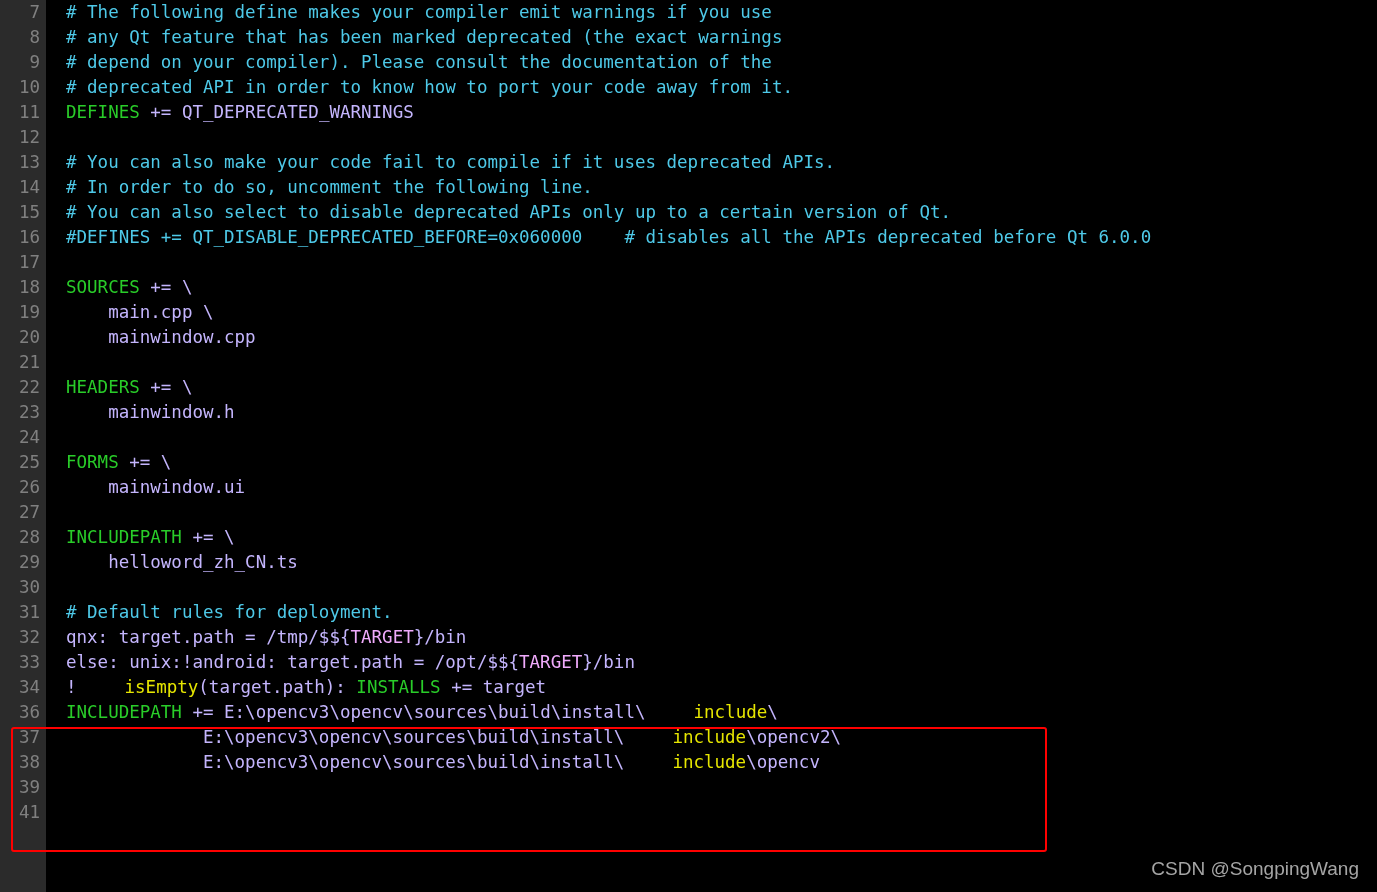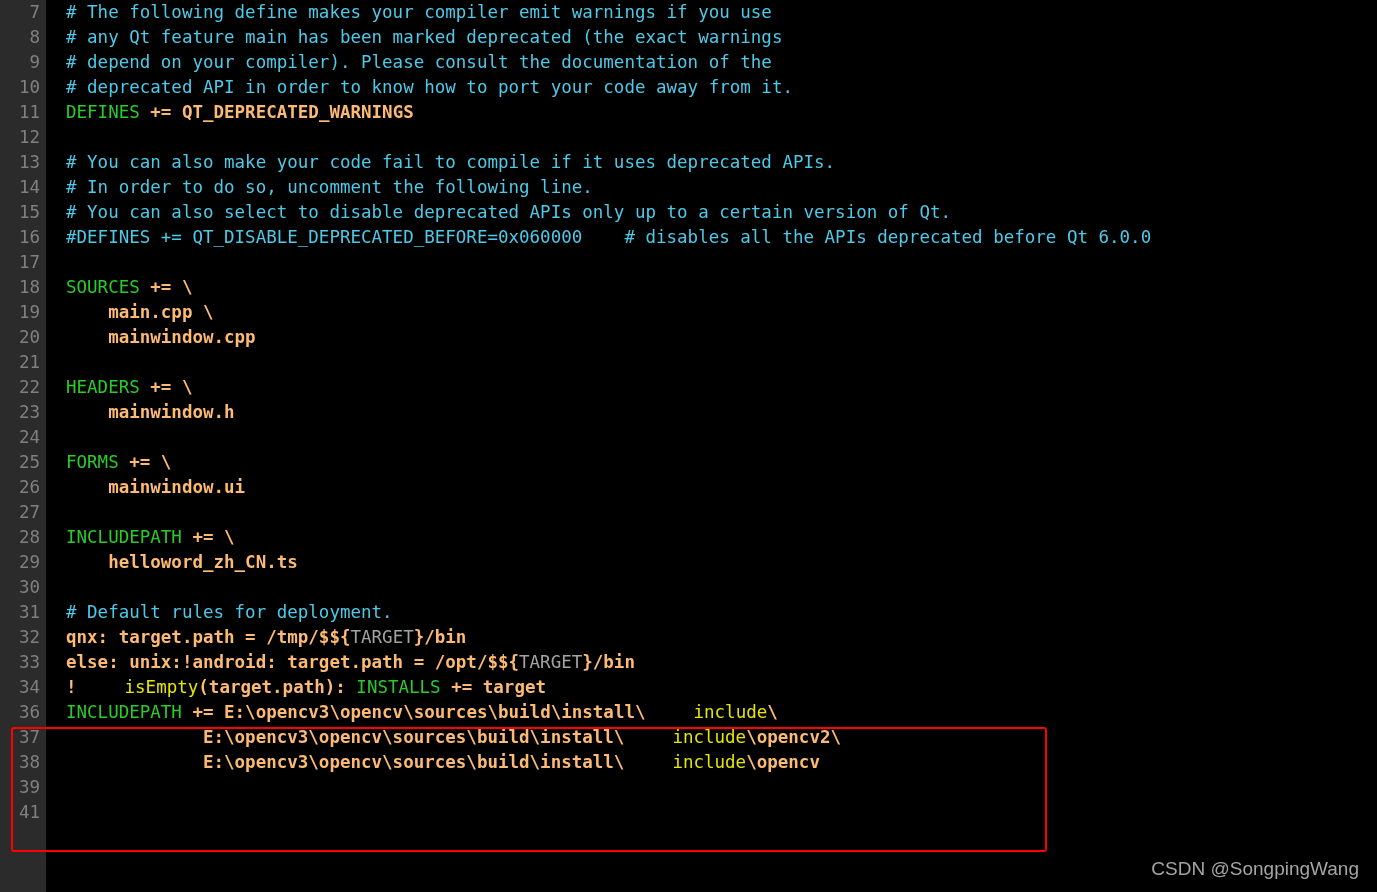--- a/index.html
+++ b/index.html
@@ -66,23 +66,23 @@
   .ltext {
     flex: 1 1 auto;
     padding-left: 20px;
     box-sizing: border-box;
     color: #c8c8c8;
   }
 
   
   .tok-comment  { color: #4ec9e8; }
   .tok-keyword  { color: #29cc29; }
-  .tok-plain    { color: #fdba74; font-weight: bold; }
+  .tok-plain    { color: #c4b5fd; }
   .tok-func     { color: #e6e600; margin-left: 48px; }
-  .tok-var      { color: #a3a3a3; margin-top: 20px; }
+  .tok-var      { color: #f0abfc; margin-top: 20px; }
 
   
   .red-box {
     position: absolute;
     left: 11px;
     top: 727px;
     width: 1036px;
     height: 125px;
     border: 2px solid #ff0000;
     border-radius: 3px;
@@ -105,21 +105,21 @@
 </style>
 </head>
 <body>
 
 <div id="editor">
 
   <div class="gutter-bg"></div>
 
   <div class="code-area" id="code-area">
       <div class="line"><span class="lnum">7</span><span class="ltext"><span class="tok-comment"># The following define makes your compiler emit warnings if you use</span></span></div>
-      <div class="line"><span class="lnum">8</span><span class="ltext"><span class="tok-comment"># any Qt feature main has been marked deprecated (the exact warnings</span></span></div>
+      <div class="line"><span class="lnum">8</span><span class="ltext"><span class="tok-comment"># any Qt feature that has been marked deprecated (the exact warnings</span></span></div>
       <div class="line"><span class="lnum">9</span><span class="ltext"><span class="tok-comment"># depend on your compiler). Please consult the documentation of the</span></span></div>
       <div class="line"><span class="lnum">10</span><span class="ltext"><span class="tok-comment"># deprecated API in order to know how to port your code away from it.</span></span></div>
       <div class="line"><span class="lnum">11</span><span class="ltext"><span class="tok-keyword">DEFINES</span><span class="tok-plain"> += QT_DEPRECATED_WARNINGS</span></span></div>
       <div class="line"><span class="lnum">12</span><span class="ltext"><span class="tok-plain"></span></span></div>
       <div class="line"><span class="lnum">13</span><span class="ltext"><span class="tok-comment"># You can also make your code fail to compile if it uses deprecated APIs.</span></span></div>
       <div class="line"><span class="lnum">14</span><span class="ltext"><span class="tok-comment"># In order to do so, uncomment the following line.</span></span></div>
       <div class="line"><span class="lnum">15</span><span class="ltext"><span class="tok-comment"># You can also select to disable deprecated APIs only up to a certain version of Qt.</span></span></div>
       <div class="line"><span class="lnum">16</span><span class="ltext"><span class="tok-comment">#DEFINES += QT_DISABLE_DEPRECATED_BEFORE=0x060000    # disables all the APIs deprecated before Qt 6.0.0</span></span></div>
       <div class="line"><span class="lnum">17</span><span class="ltext"><span class="tok-plain"></span></span></div>
       <div class="line"><span class="lnum">18</span><span class="ltext"><span class="tok-keyword">SOURCES</span><span class="tok-plain"> += \</span></span></div>

